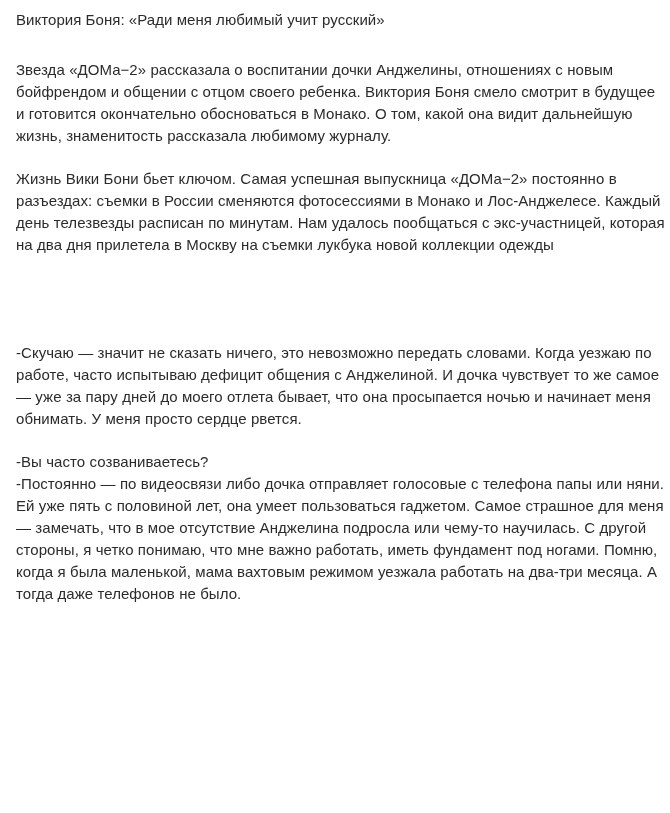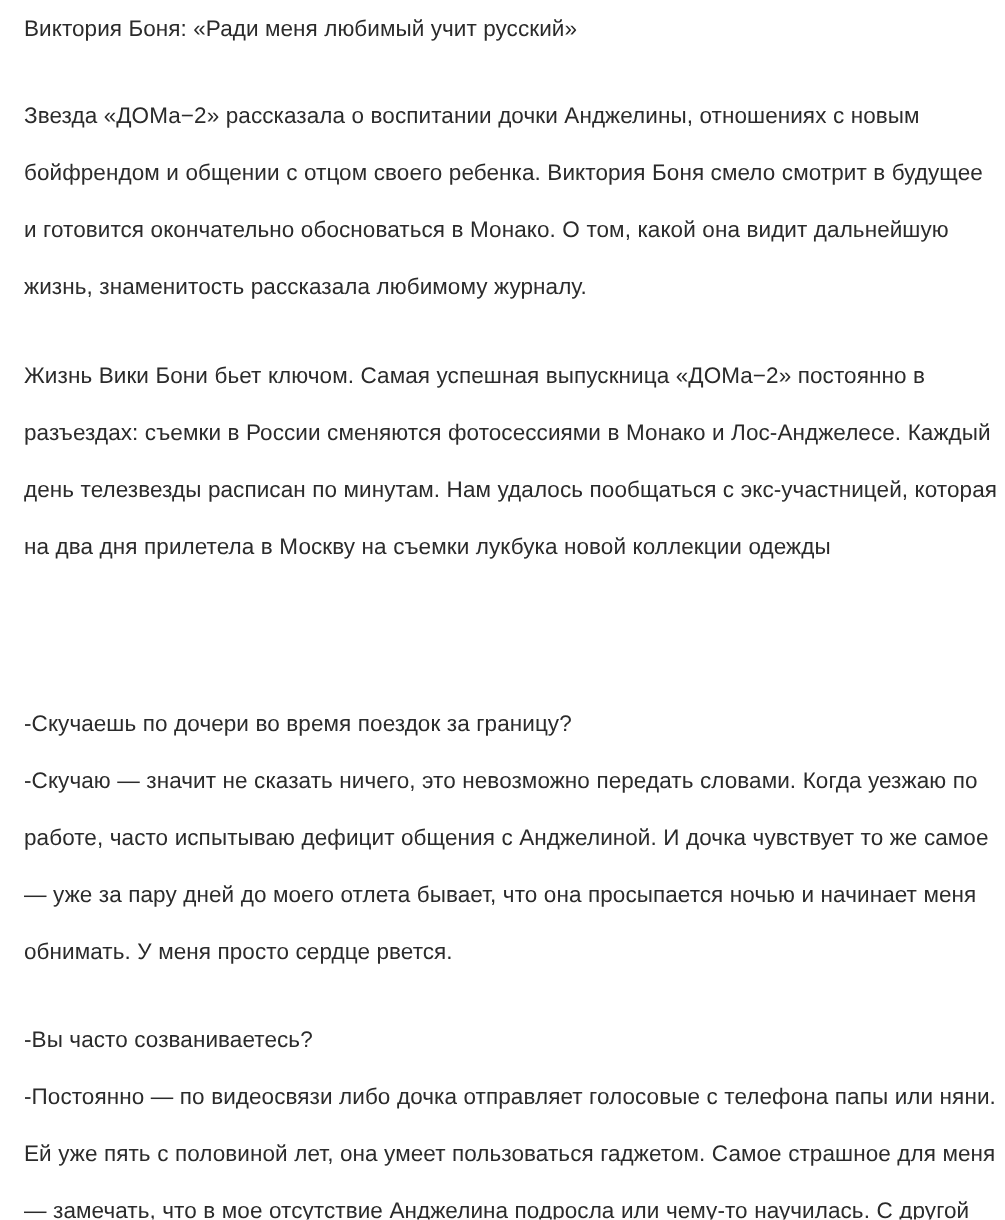--- a/index.html
+++ b/index.html
@@ -26,21 +26,21 @@
     color: #2b2b2b;
     margin: 0;
     letter-spacing: 0.05px;
   }
   .spacer {
     height: 26px;
   }
   .para {
     font-size: 15px;
     font-weight: 400;
-    line-height: 38px;
+    line-height: 22px;
     color: #2b2b2b;
     margin: 0;
     letter-spacing: 0.05px;
     white-space: pre-line;
     word-spacing: 0.1px;
   }
   .para + .para {
     margin-top: 21px;
   }
 </style>
@@ -52,17 +52,17 @@
   <h1 class="headline">Виктория Боня: «Ради меня любимый учит русский»</h1>
 
   <div class="spacer"></div>
 
   <p class="para">Звезда «ДОМа−2» рассказала о воспитании дочки Анджелины, отношениях с новым бойфрендом и общении с отцом своего ребенка. Виктория Боня смело смотрит в будущее и готовится окончательно обосноваться в Монако. О том, какой она видит дальнейшую жизнь, знаменитость рассказала любимому журналу.</p>
 
   <p class="para">Жизнь Вики Бони бьет ключом. Самая успешная выпускница «ДОМа−2» постоянно в разъездах: съемки в России сменяются фотосессиями в Монако и Лос-Анджелесе. Каждый день телезвезды расписан по минутам. Нам удалось пообщаться с экс-участницей, которая на два дня прилетела в Москву на съемки лукбука новой коллекции одежды</p>
 
   <p class="para"><br></p>
 
-  <p class="para"><span>-Скучаешь по дочери во время поездок за границу?</span><br><span>-Скучаю — значит не сказать ничего, это невозможно передать словами. Когда уезжаю по работе, часто испытываю дефицит общения с Анджелиной. И дочка чувствует то же самое — уже за пару дней до моего отлета бывает, что она просыпается ночью и начинает меня обнимать. У меня просто сердце рвется.</span></p>
+  <p class="para"><br><span>-Скучаю — значит не сказать ничего, это невозможно передать словами. Когда уезжаю по работе, часто испытываю дефицит общения с Анджелиной. И дочка чувствует то же самое — уже за пару дней до моего отлета бывает, что она просыпается ночью и начинает меня обнимать. У меня просто сердце рвется.</span></p>
 
   <p class="para"><span>-Вы часто созваниваетесь?</span><br><span>-Постоянно — по видеосвязи либо дочка отправляет голосовые с телефона папы или няни. Ей уже пять с половиной лет, она умеет пользоваться гаджетом. Самое страшное для меня — замечать, что в мое отсутствие Анджелина подросла или чему-то научилась. С другой стороны, я четко понимаю, что мне важно работать, иметь фундамент под ногами. Помню, когда я была маленькой, мама вахтовым режимом уезжала работать на два-три месяца. А тогда даже телефонов не было.</span></p>
 
 </article>
 
 </body></html>

